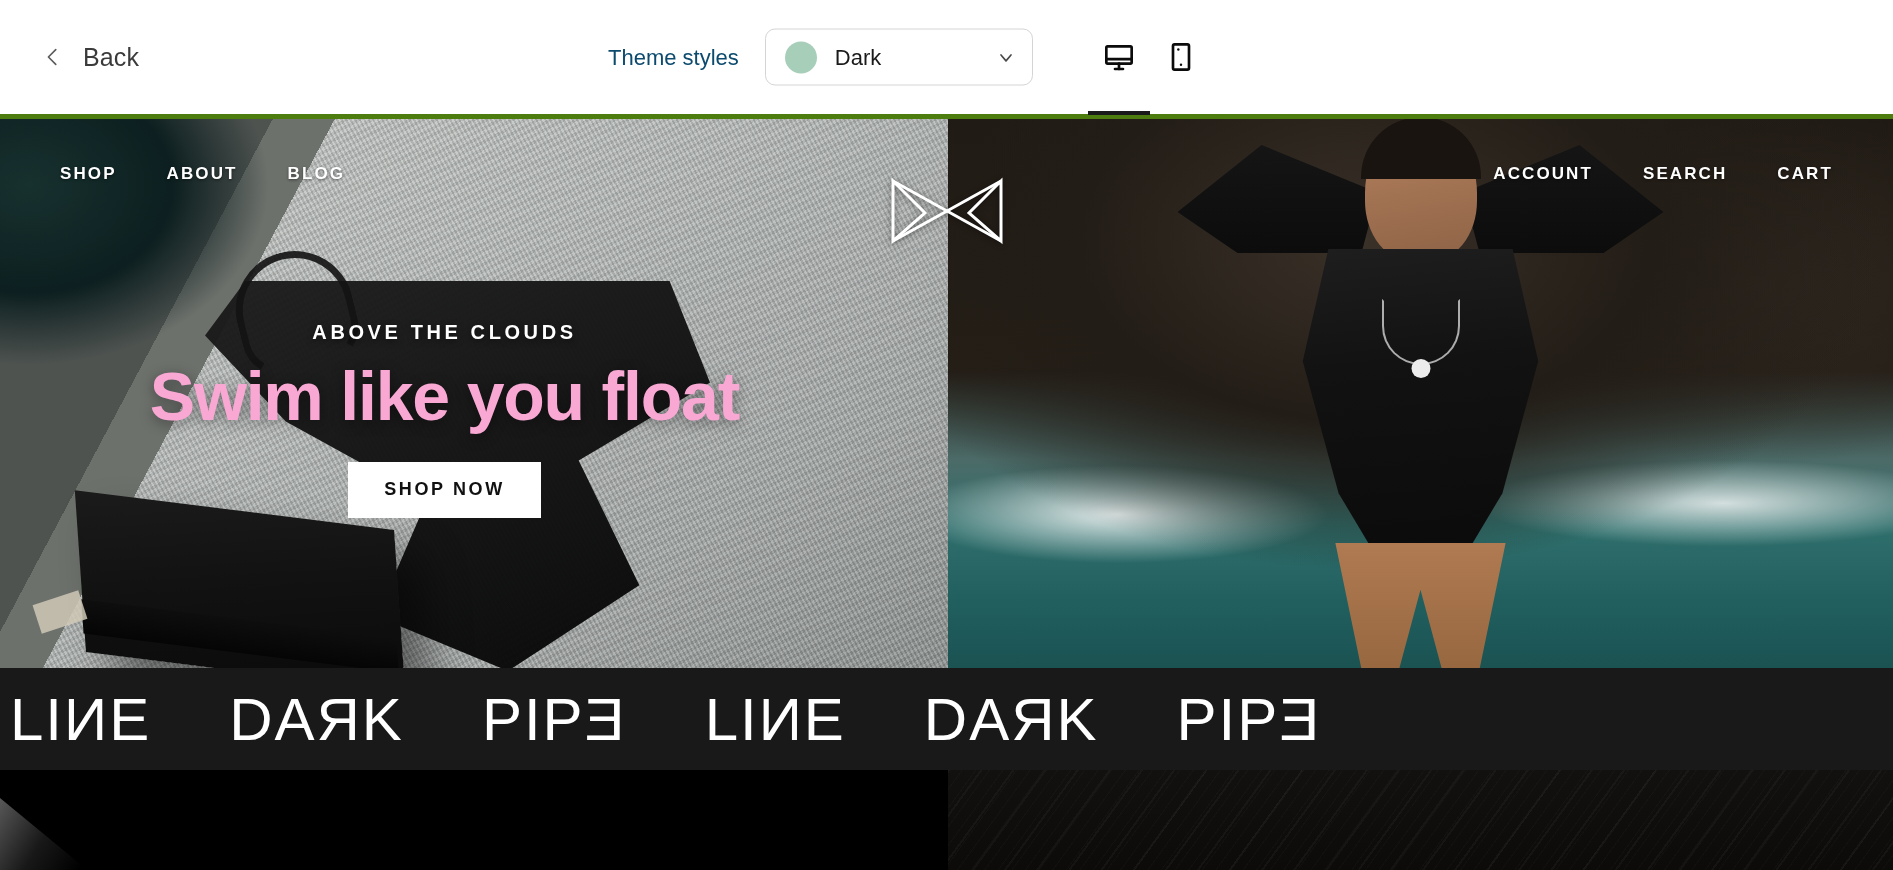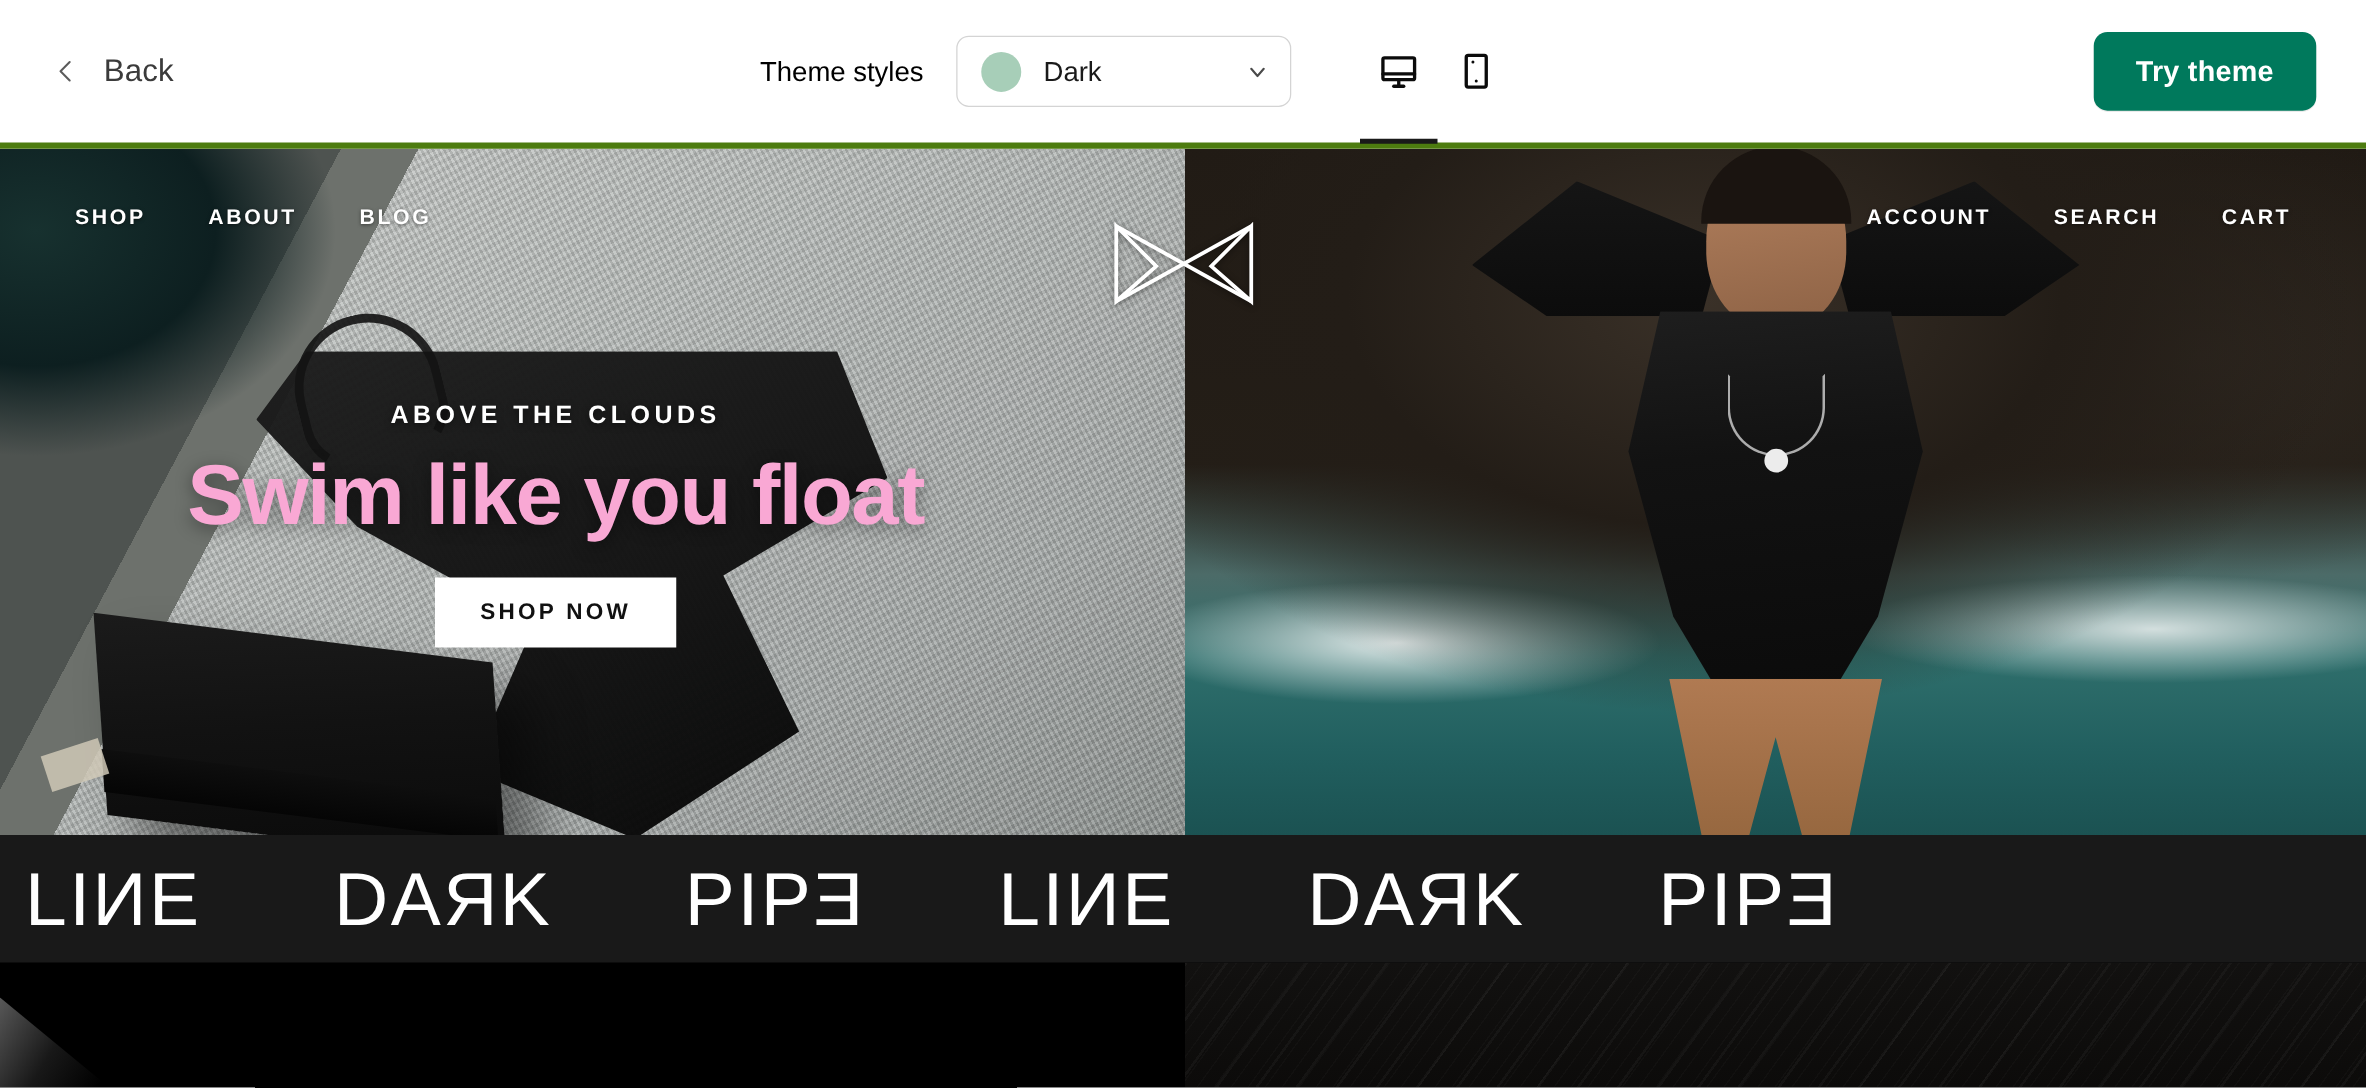--- a/index.html
+++ b/index.html
@@ -35,21 +35,21 @@
   #back-btn .lbl{
     font-size:25px; color:#3b3b3b; letter-spacing:.1px;
   }
 
   
   #theme-group{
     position:absolute; left:608px; top:50%;
     transform:translateY(-50%);
     display:flex; align-items:center; gap:26px;
   }
-  #theme-styles-label{ font-size:22px; color:#000000; white-space:nowrap; }
+  #theme-styles-label{ font-size:22px; color:#0c4a6e; white-space:nowrap; }
   #theme-select{
     display:flex; align-items:center;
     height:57px; min-width:268px;
     padding:0 16px 0 19px;
     border:1px solid #d4d4d4;
     border-radius:10px;
     background:#fff;
     cursor:pointer;
     gap:18px;
   }
@@ -279,22 +279,22 @@
   #marquee{
     position:relative;
     height:102px;
     background:#191919;
     overflow:hidden;
     display:flex; align-items:center;
     z-index:4;
   }
   #marquee-track{
     display:flex; align-items:center;
-    gap:106px;
-    padding-left:20px;
+    gap:78px;
+    padding-left:10px;
     white-space:nowrap;
   }
   .marquee-word{
     font-size:60px;
     font-weight:normal;
     color:#ffffff;
     letter-spacing:2px;
     font-family:"Liberation Sans", sans-serif;
   }
 
@@ -367,21 +367,20 @@
       <span>
         <svg viewBox="0 0 24 24" width="32" height="32" fill="none" stroke="#0b0b0b" stroke-width="2" stroke-linecap="round" stroke-linejoin="round">
           <rect x="6" y="2.5" width="12" height="19" rx="1.2"></rect>
           <circle cx="10" cy="6.4" r=".9" fill="#0b0b0b" stroke="none"></circle>
           <circle cx="12" cy="17.8" r=".9" fill="#0b0b0b" stroke="none"></circle>
         </svg>
       </span>
     </button>
   </div>
 
-  <button id="try-theme">Try theme</button>
 </div>
 
 <div id="preview">
 
   <div id="hero">
 
     <div class="hero-half" id="hero-left">
       <div id="photo-left"></div>
       <div id="suit"></div>
       <div id="suit-strap"></div>

